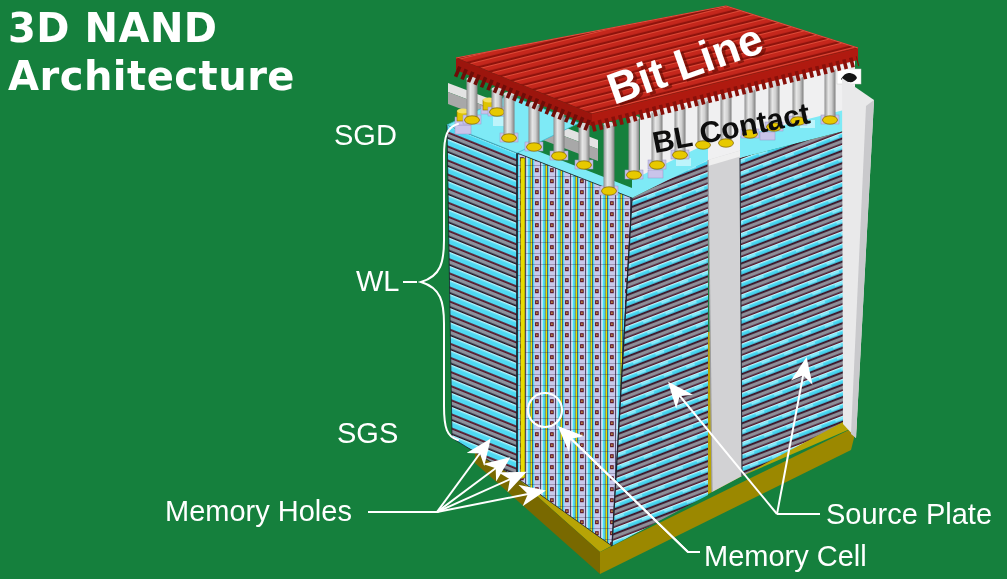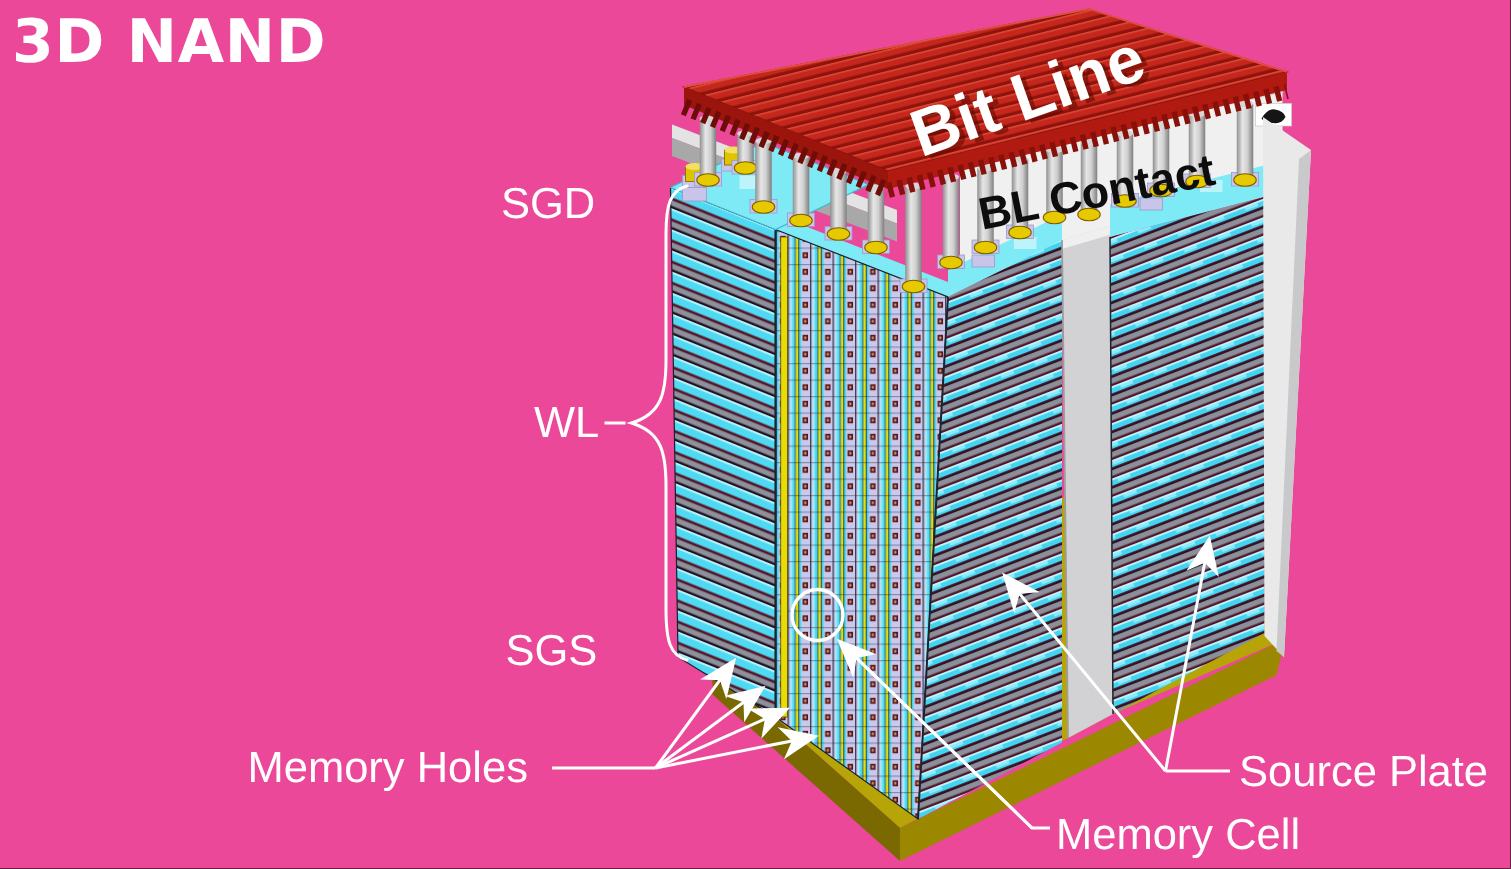--- a/index.html
+++ b/index.html
@@ -1,36 +1,37 @@
 <!DOCTYPE html>
 <html><head>
 <meta charset="utf-8">
 <style>
   html,body{margin:0;padding:0;background:#000;width:1007px;height:579px;overflow:hidden;}
-  .stage{position:relative;width:1007px;height:579px;background:#ec4899;font-family:"Liberation Sans",sans-serif;}
+  .stage{position:relative;width:1007px;height:579px;background:#15803d;font-family:"Liberation Sans",sans-serif;}
   .title{position:absolute;left:8px;top:4px;color:#fff;font-family:"DejaVu Sans",sans-serif;
          font-weight:bold;font-size:40px;line-height:48px;letter-spacing:.5px;}
   svg{position:absolute;left:0;top:0;}
   .lbl{font-family:"Liberation Sans",sans-serif;font-size:29px;fill:#ffffff;}
   .ann{stroke:#ffffff;stroke-width:2;fill:none;}
   .pillar .shaft{fill:url(#gradPillar);}
   .pillar .ptop{fill:#d6d6d6;}
   .pillar .collar{fill:#e7c900;stroke:#7a5f00;stroke-width:.7;}
   .pillar .pad{fill:#c9c4ea;stroke:#9a94c8;stroke-width:.5;}
   .stub .cyl{fill:#dfc400;stroke:#8a6d00;stroke-width:.6;}
   .stub .cap{fill:#f2e062;}
   .stub .pad{fill:#c9c4ea;stroke:#9a94c8;stroke-width:.5;}
 </style>
 </head>
 <body>
 
 <div class="stage">
 
   <div class="title">
     <div>3D NAND</div>
+    <div>Architecture</div>
   </div>
 
   <svg width="1007" height="579" viewBox="0 0 1007 579">
     <defs>
       <linearGradient id="gradPillar" x1="0" y1="0" x2="1" y2="0">
         <stop offset="0" stop-color="#8f8f8f"></stop>
           <stop offset="0.35" stop-color="#e6e6e6"></stop>
         <stop offset="0.65" stop-color="#cfcfcf"></stop>
           <stop offset="1" stop-color="#7e7e7e"></stop>
       </linearGradient>

